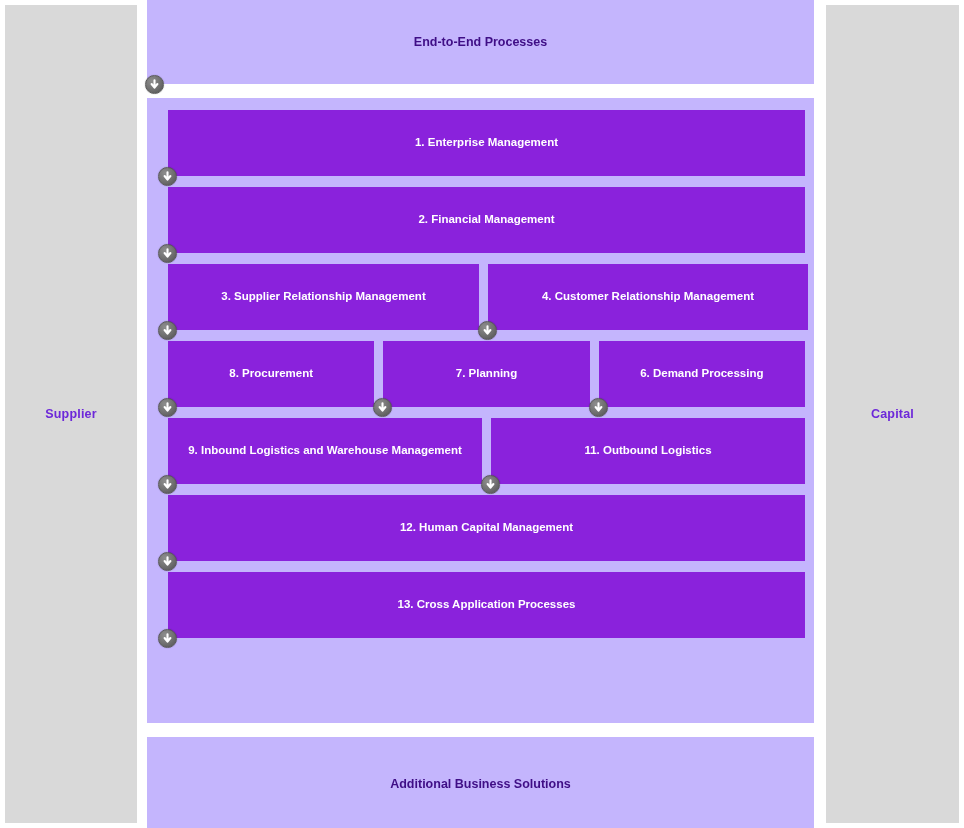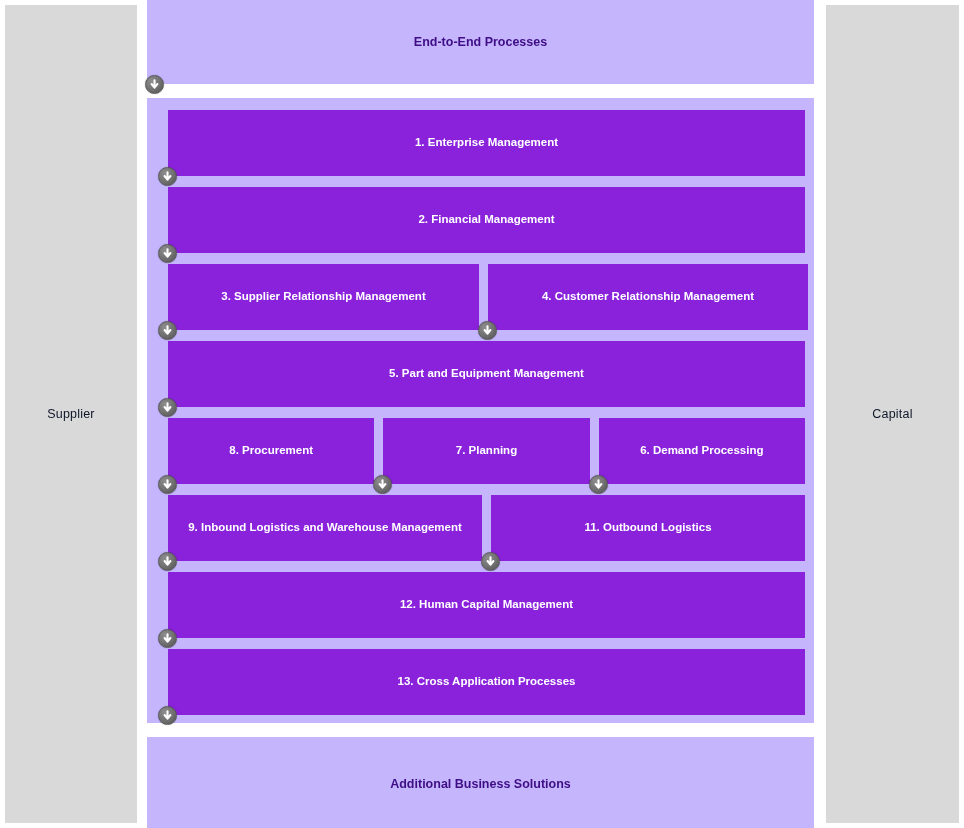--- a/index.html
+++ b/index.html
@@ -22,22 +22,22 @@
     background: #d9d9d9;
     display: flex;
     align-items: center;
     justify-content: center;
   }
   .actor-panel.left  { left: 5px; }
   .actor-panel.right { left: 826px; width: 133px; }
 
   .actor-label {
     font-size: 12.5px;
-    font-weight: normal;
-    color: #0f172a;
+    font-weight: bold;
+    color: #6d28d9;
     letter-spacing: 0.2px;
   }
 
   
   .center-col {
     position: absolute;
     left: 147px;
     top: 0px;
     width: 667px;
     height: 828px;
@@ -198,30 +198,20 @@
       <div class="pbox w-right">
         <span>4. Customer Relationship Management</span>
         <span class="arrow-badge badge-bl">
           <svg width="11" height="11" viewBox="0 0 11 11">
               <path d="M5.5 1.2 L5.5 6.6 M2.6 5.0 L5.5 8.6 L8.4 5.0" stroke="#ffffff" stroke-width="2.1" fill="none" stroke-linecap="round" stroke-linejoin="round"></path>
             </svg>
         </span>
       </div>
     </div>
 
-    <div class="prow">
-      <div class="pbox w-full">
-        <span>5. Part and Equipment Management</span>
-        <span class="arrow-badge badge-bl">
-          <svg width="11" height="11" viewBox="0 0 11 11">
-              <path d="M5.5 1.2 L5.5 6.6 M2.6 5.0 L5.5 8.6 L8.4 5.0" stroke="#ffffff" stroke-width="2.1" fill="none" stroke-linecap="round" stroke-linejoin="round"></path>
-            </svg>
-        </span>
-      </div>
-    </div>
 
     <div class="prow">
       <div class="pbox w-third">
         <span>8. Procurement</span>
         <span class="arrow-badge badge-bl">
           <svg width="11" height="11" viewBox="0 0 11 11">
               <path d="M5.5 1.2 L5.5 6.6 M2.6 5.0 L5.5 8.6 L8.4 5.0" stroke="#ffffff" stroke-width="2.1" fill="none" stroke-linecap="round" stroke-linejoin="round"></path>
             </svg>
         </span>
       </div>

